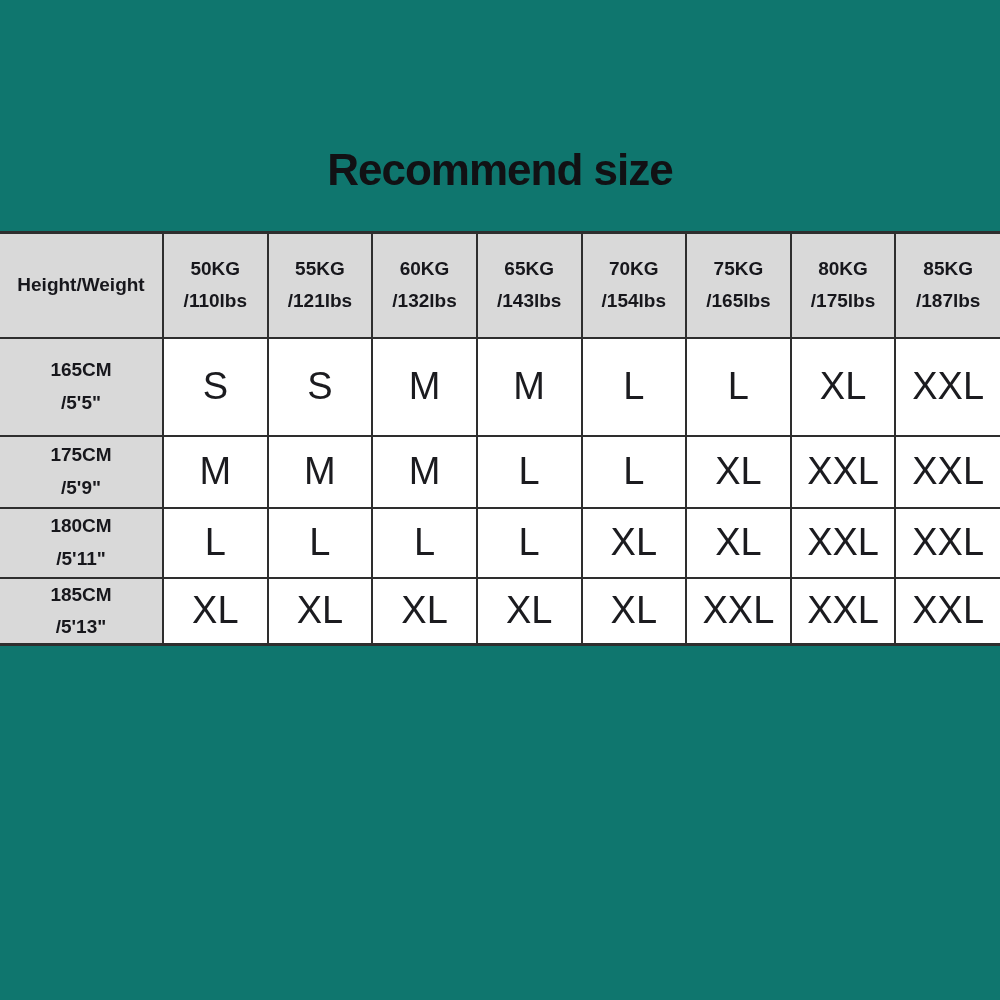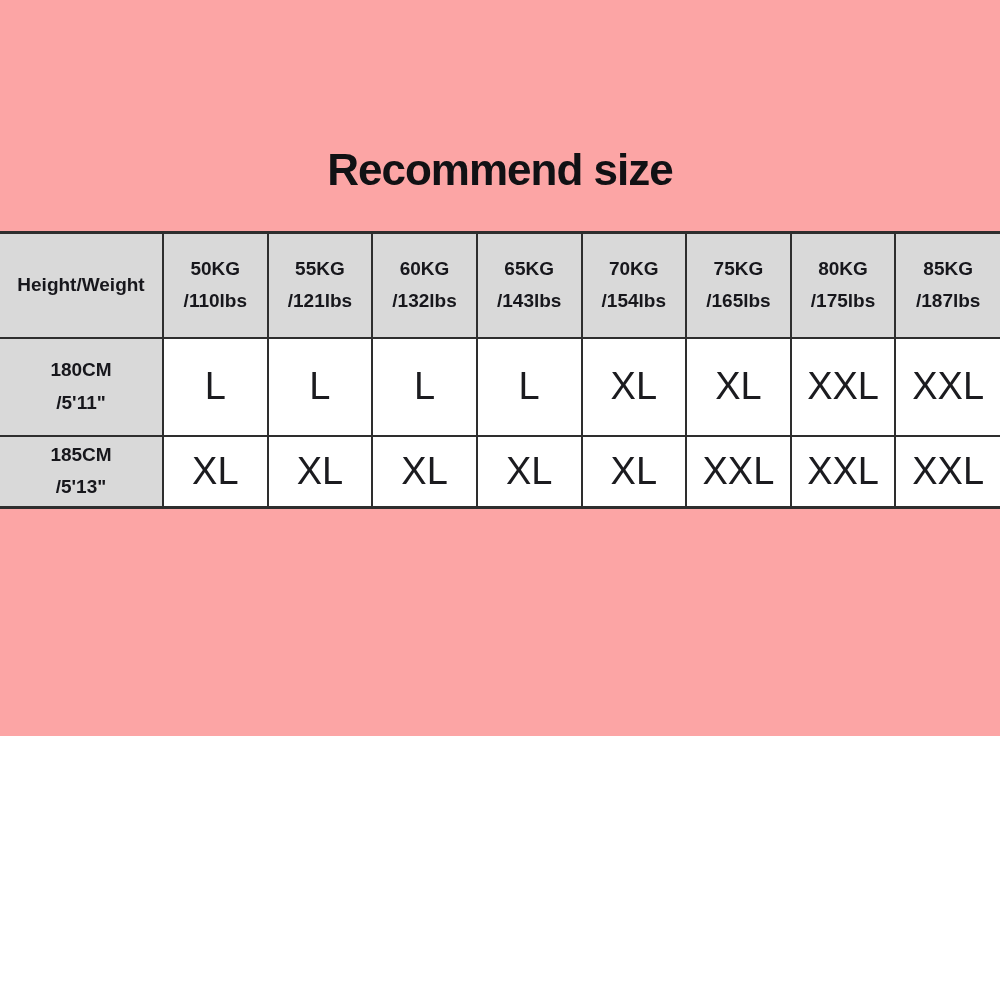--- a/index.html
+++ b/index.html
@@ -1,20 +1,20 @@
 <!DOCTYPE html>
 <html><head>
 <meta charset="utf-8">
 <style>
   html, body { margin: 0; padding: 0; }
   .page {
     position: relative;
     width: 1000px;
-    height: 736px;
-    background: #fca5a5;
+    height: 1000px;
+    background: #0f766e;
     overflow: hidden;
     font-family: "Liberation Sans", sans-serif;
     color: #18181c;
   }
   .header-area { padding-top: 148px; }
   .page-title {
     text-align: center;
     font-size: 44px;
     font-weight: bold;
     line-height: 1;
@@ -124,20 +124,48 @@
         </th>
         <th class="hdr-cell">
           <div>85KG</div>
           <div>/187lbs</div>
         </th>
       </tr>
     </thead>
     <tbody>
       <tr>
         <td class="hdr-cell">
+          <div>165CM</div>
+          <div>/5'5"</div>
+        </td>
+        <td class="size-cell">S</td>
+        <td class="size-cell">S</td>
+        <td class="size-cell">M</td>
+        <td class="size-cell">M</td>
+        <td class="size-cell">L</td>
+        <td class="size-cell">L</td>
+        <td class="size-cell">XL</td>
+        <td class="size-cell">XXL</td>
+      </tr>
+      <tr>
+        <td class="hdr-cell">
+          <div>175CM</div>
+          <div>/5'9"</div>
+        </td>
+        <td class="size-cell">M</td>
+        <td class="size-cell">M</td>
+        <td class="size-cell">M</td>
+        <td class="size-cell">L</td>
+        <td class="size-cell">L</td>
+        <td class="size-cell">XL</td>
+        <td class="size-cell">XXL</td>
+        <td class="size-cell">XXL</td>
+      </tr>
+      <tr>
+        <td class="hdr-cell">
           <div>180CM</div>
           <div>/5'11"</div>
         </td>
         <td class="size-cell">L</td>
         <td class="size-cell">L</td>
         <td class="size-cell">L</td>
         <td class="size-cell">L</td>
         <td class="size-cell">XL</td>
         <td class="size-cell">XL</td>
         <td class="size-cell">XXL</td>

